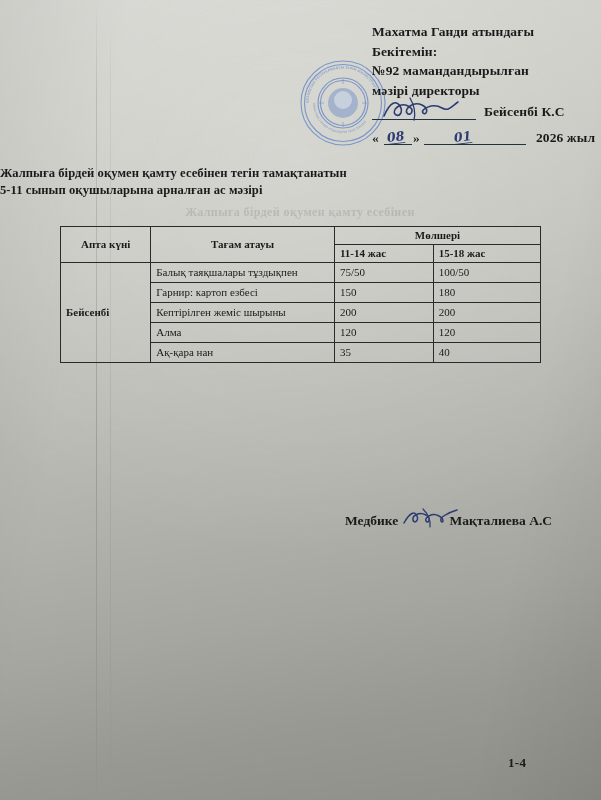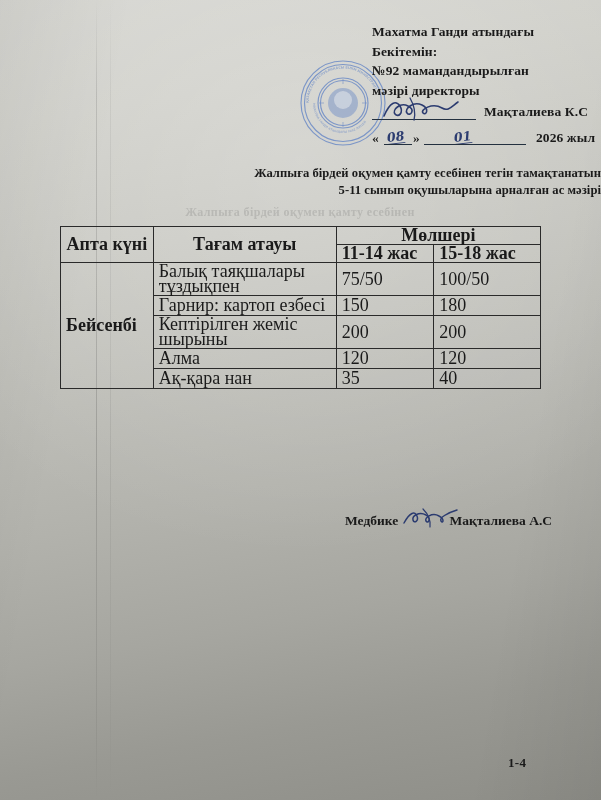--- a/index.html
+++ b/index.html
@@ -150,21 +150,21 @@
     opacity: .72;
     pointer-events: none;
   }
 
   
   #doc-title {
     position: absolute;
     left: 0;
     right: 0;
     top: 165px;
-    text-align: right;
+    text-align: left;
     font-weight: bold;
     font-size: 12.6px;
     line-height: 17px;
     letter-spacing: .05px;
   }
 
   
   .ghost {
     position: absolute;
     left: 150px;
@@ -180,21 +180,21 @@
     white-space: nowrap;
   }
 
   
   #menu-table {
     position: absolute;
     left: 60px;
     top: 226px;
     width: 481px;
     border-collapse: collapse;
-    font-size: 18px;
+    font-size: 11px;
     background: rgba(255,255,255,0.045);
   }
   #menu-table th,
   #menu-table td {
     border: 1.15px solid #2a2a2a;
     padding: 1px 5px;
     text-align: left;
     vertical-align: middle;
     line-height: 15px;
     height: 15px;
@@ -289,21 +289,21 @@
     <div class="ln">мәзірі директоры</div>
 
     <div class="sigrow">
       <div class="sigline"></div>
       <svg class="scribble" viewBox="0 0 86 26">
         <path d="M4 20 C 10 6, 16 4, 20 10 C 24 17, 18 22, 15 18 C 12 14, 20 6, 28 10
                  C 36 14, 30 21, 27 17 C 24 13, 33 5, 42 9 C 50 13, 46 20, 43 17
                  C 40 14, 52 6, 62 12 C 68 16, 72 10, 78 6" fill="none" stroke="#2c3c70" stroke-width="1.6" stroke-linecap="round"></path>
         <path d="M30 2 C 34 9, 36 16, 34 24" fill="none" stroke="#2c3c70" stroke-width="1.3" stroke-linecap="round"></path>
       </svg>
-      <div class="signame">Мақталиева К.С</div>
+      <div class="signame">Бейсенбі К.С</div>
     </div>
 
     <div class="daterow">
       <span class="q">«</span>
       <span class="hand d-day">08</span>
       <div class="blank-s"></div>
       <span class="q2">»</span>
       <span class="hand d-mon">01</span>
       <div class="blank-l"></div>
       <span class="yeartxt">2026 жыл</span>

